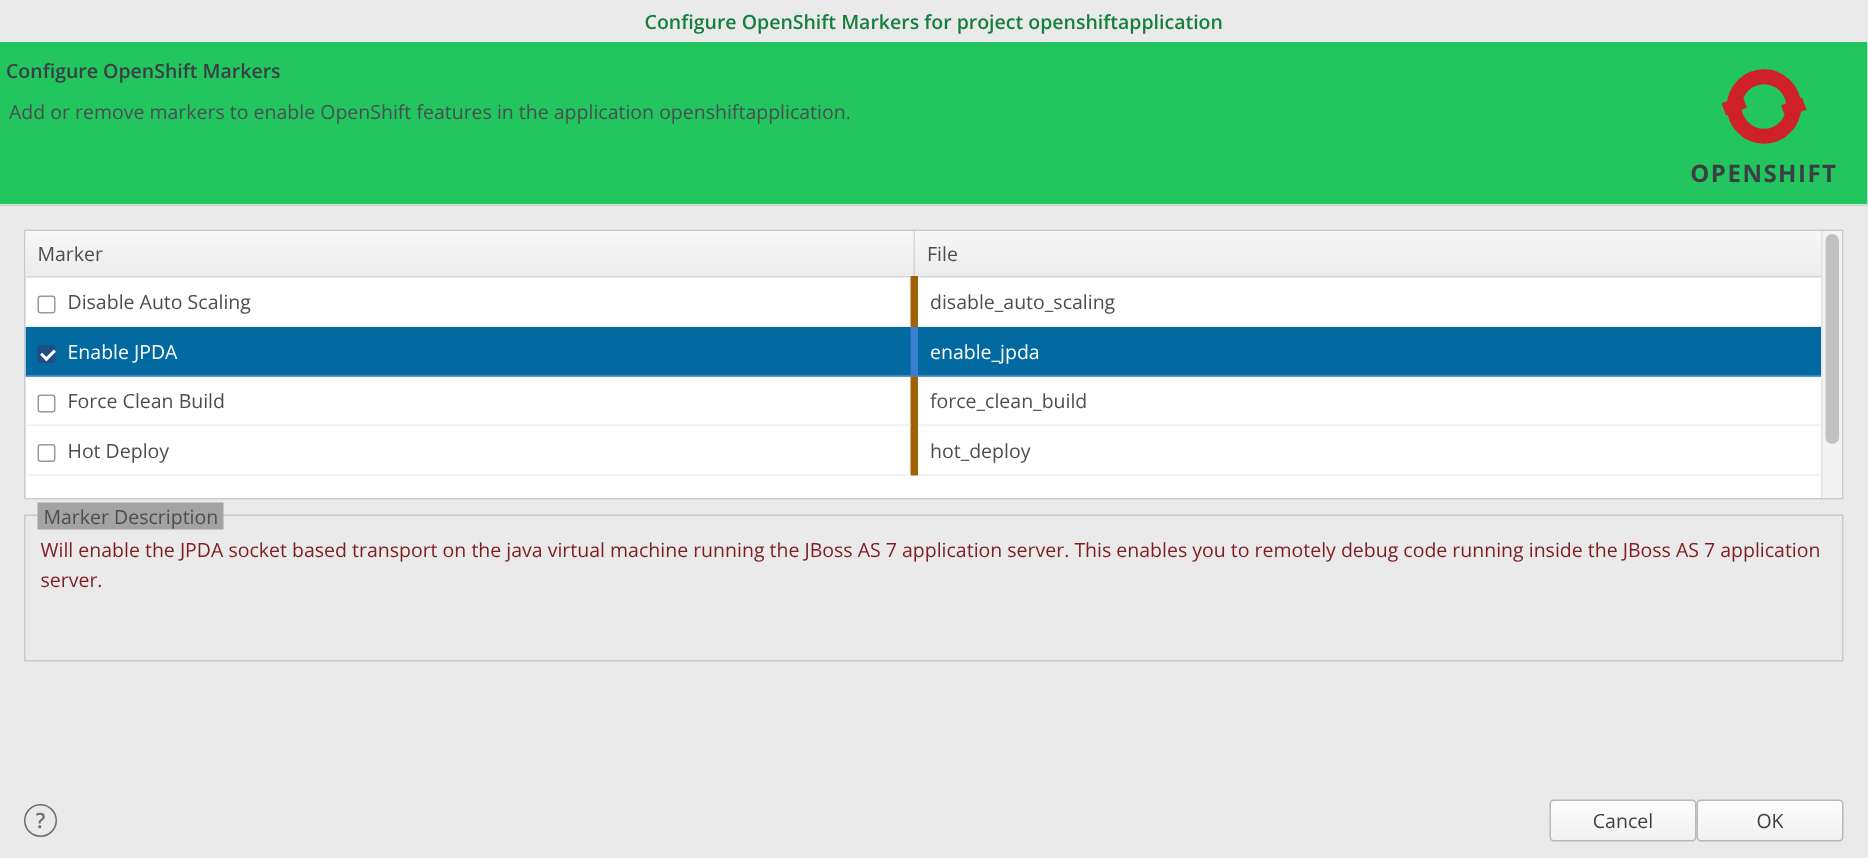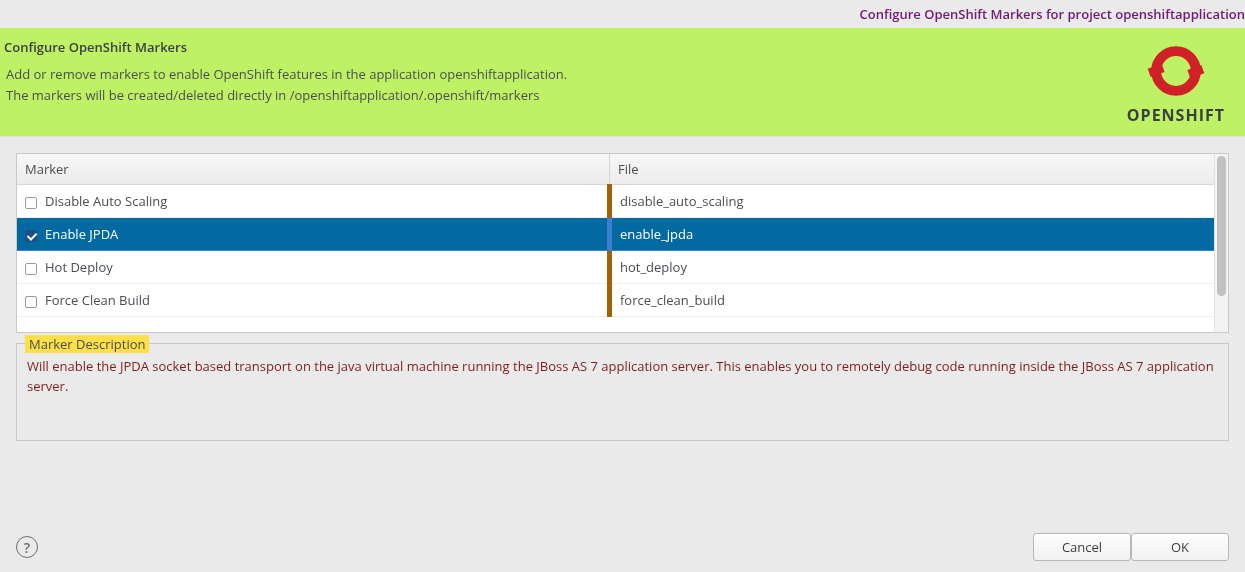--- a/index.html
+++ b/index.html
@@ -8,27 +8,27 @@
     width: 1245px; height: 572px;
     font-family: "Segoe UI", "Open Sans", "Helvetica Neue", Arial, sans-serif;
     font-size: 13px;
     color: #3b3f44;
     background: #eaeaea;
     overflow: hidden;
   }
   .title-bar {
     height: 28px;
     background: #eaeaea;
-    text-align: right;
+    text-align: center;
     line-height: 28px;
     font-weight: 600;
-    color: #701a75;
+    color: #15803d;
   }
   .header {
-    background: #bef264;
+    background: #22c55e;
     padding: 10px 20px 10px 6px;
     display: flex;
     justify-content: space-between;
     align-items: flex-start;
     border-bottom: 1px solid #e0e0e0;
   }
   .header-text { flex: 1; }
   .header-title {
     font-weight: 600;
     margin-bottom: 8px;
@@ -134,21 +134,21 @@
     margin-top: 10px;
     border: 1px solid #c9c9c9;
     padding: 12px 10px 44px 10px;
     position: relative;
     background: #eaeaea;
   }
   .fieldset .legend {
     position: absolute;
     top: -9px;
     left: 8px;
-    background: #fde047;
+    background: #a3a3a3;
     padding: 0 4px;
     color: #4a4e53;
   }
   .fieldset .desc-text {
     color: #7f1d1d;
     line-height: 1.55;
   }
   .footer {
     position: absolute;
     left: 0; right: 0; bottom: 0;
@@ -187,21 +187,20 @@
 </head>
 <body>
 
 <div class="title-bar">Configure OpenShift Markers for project openshiftapplication</div>
 
 <div class="header">
   <div class="header-text">
     <div class="header-title">Configure OpenShift Markers</div>
     <div class="header-desc">
       <div>Add or remove markers to enable OpenShift features in the application openshiftapplication.</div>
-      <div>The markers will be created/deleted directly in /openshiftapplication/.openshift/markers</div>
     </div>
   </div>
   <div class="logo-wrap">
     <svg width="62" height="62" viewBox="0 0 100 100">
       <g fill="none" stroke="#cf2127" stroke-width="16">
         <circle cx="50" cy="50" r="32"></circle>
       </g>
       <rect x="6" y="42" width="24" height="14" fill="#cf2127" transform="rotate(-20 18 49)"></rect>
       <rect x="70" y="44" width="24" height="14" fill="#cf2127" transform="rotate(-20 82 51)"></rect>
       <path d="M50 14 L58 22 L42 22 Z" fill="#cf2127"></path>
@@ -228,26 +227,26 @@
       <tbody id="markers-body">
           <tr>
             <td><span class="chk"></span><span>Disable Auto Scaling</span></td>
             <td class="file-col">disable_auto_scaling</td>
           </tr>
           <tr class="selected">
             <td><span class="chk"></span><span>Enable JPDA</span></td>
             <td class="file-col">enable_jpda</td>
           </tr>
           <tr>
+            <td><span class="chk"></span><span>Force Clean Build</span></td>
+            <td class="file-col">force_clean_build</td>
+          </tr>
+          <tr>
             <td><span class="chk"></span><span>Hot Deploy</span></td>
             <td class="file-col">hot_deploy</td>
-          </tr>
-          <tr>
-            <td><span class="chk"></span><span>Force Clean Build</span></td>
-            <td class="file-col">force_clean_build</td>
           </tr>
         </tbody>
     </table>
     <div class="fake-scrollbar">
       <div class="thumb"></div>
     </div>
   </div>
 
   <div class="fieldset">
     <span class="legend">Marker Description</span>

